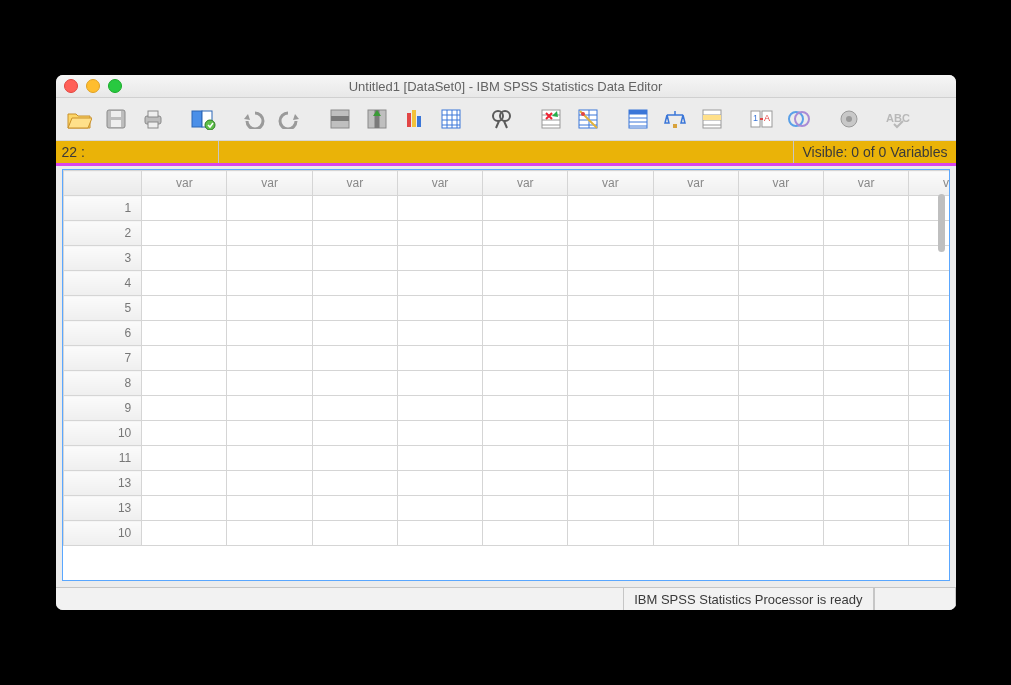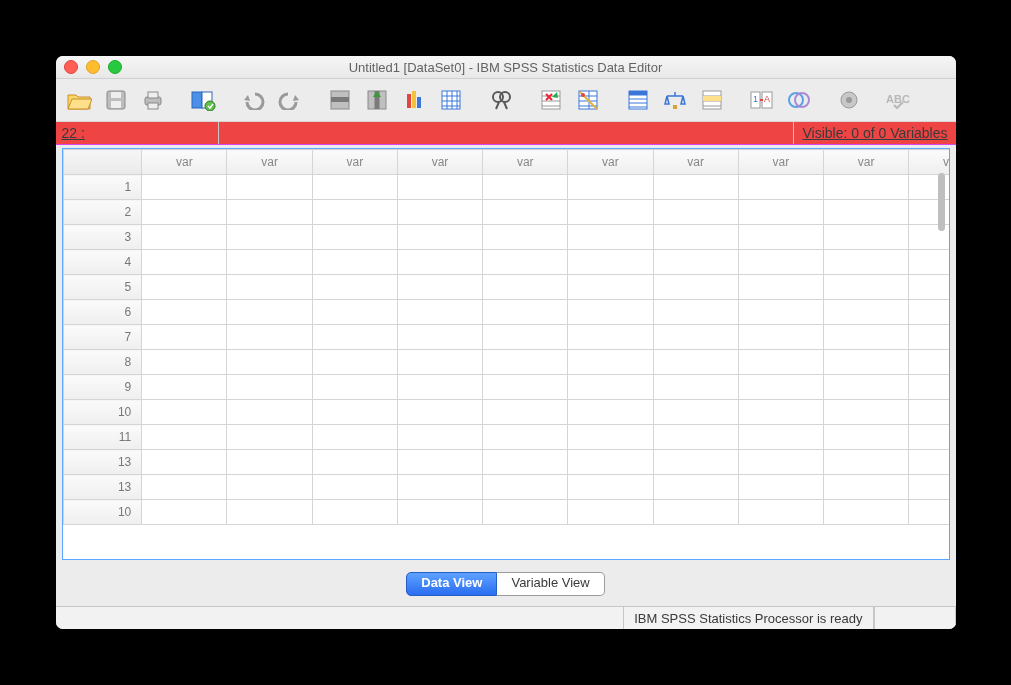--- a/index.html
+++ b/index.html
@@ -45,22 +45,22 @@
   .tbtn{
     width:30px;height:30px;
     display:flex;align-items:center;justify-content:center;
     border-radius:3px;
   }
   .tbtn svg{display:block}
   .tsep{width:6px}
   
   .locatorbar{
     display:flex;align-items:stretch;
-    border-top:1px solid #d6d6d6;border-bottom:1px solid #d946ef;
-    height:22px;background:#ef4444;text-decoration:underline;
+    border-top:1px solid #d6d6d6;border-bottom:3px solid #d946ef;
+    height:22px;background:#eab308;
   }
   .locatorbar .cellref{
     width:150px;border-right:1px solid #c7c7c7;
     font-size:14px;padding:2px 6px;display:flex;align-items:center;
   }
   .locatorbar .cellval{
     flex:1;border-right:1px solid #c7c7c7;
   }
   .locatorbar .visible{
     padding:2px 8px;font-size:14px;white-space:nowrap;display:flex;align-items:center;
@@ -521,23 +521,19 @@
         </table>
       <div class="vscroll">
         <div class="thumb"></div>
       </div>
     </div>
     <div class="hscroll">
       <div class="thumb"></div>
     </div>
   </div>
 
-  <div class="viewtabs">
-    <div class="vtab left active">Data View</div>
-    <div class="vtab right">Variable View</div>
-  </div>
 
   <div class="statusbar">
     <div class="pane">IBM SPSS Statistics Processor is ready</div>
     <div class="pane empty"></div>
   </div>
 
 </div>
 
 </body></html>

